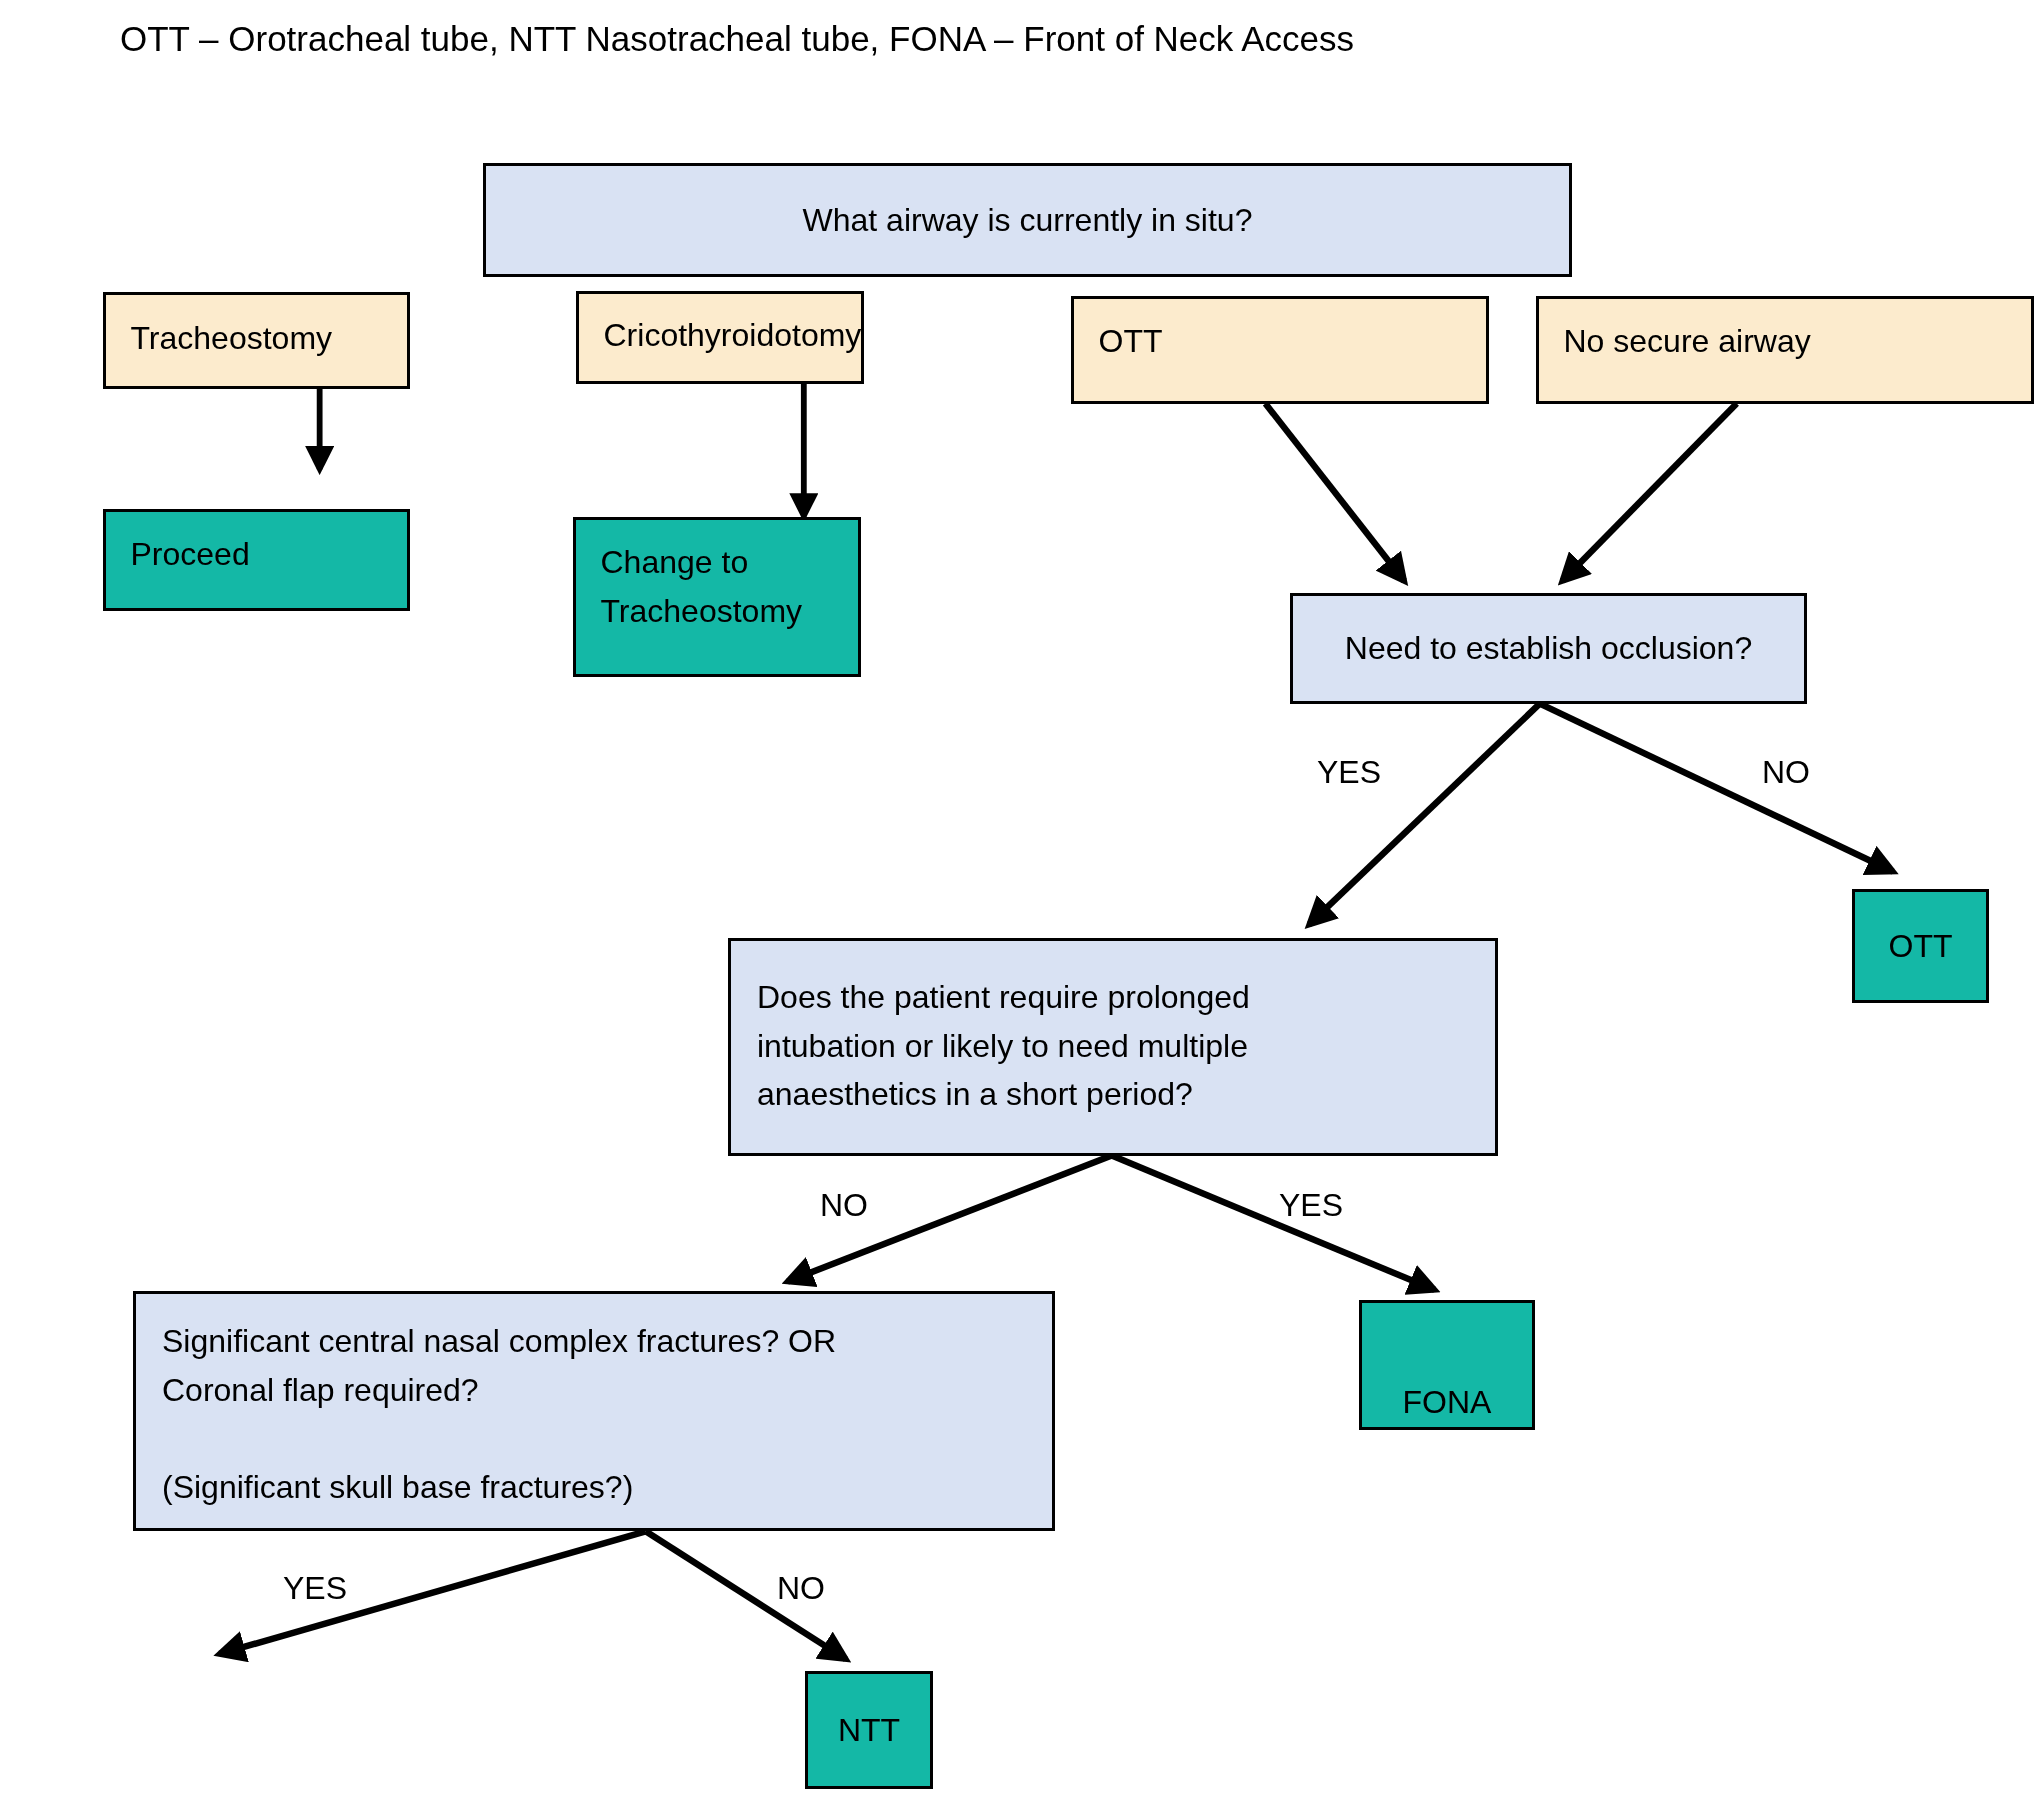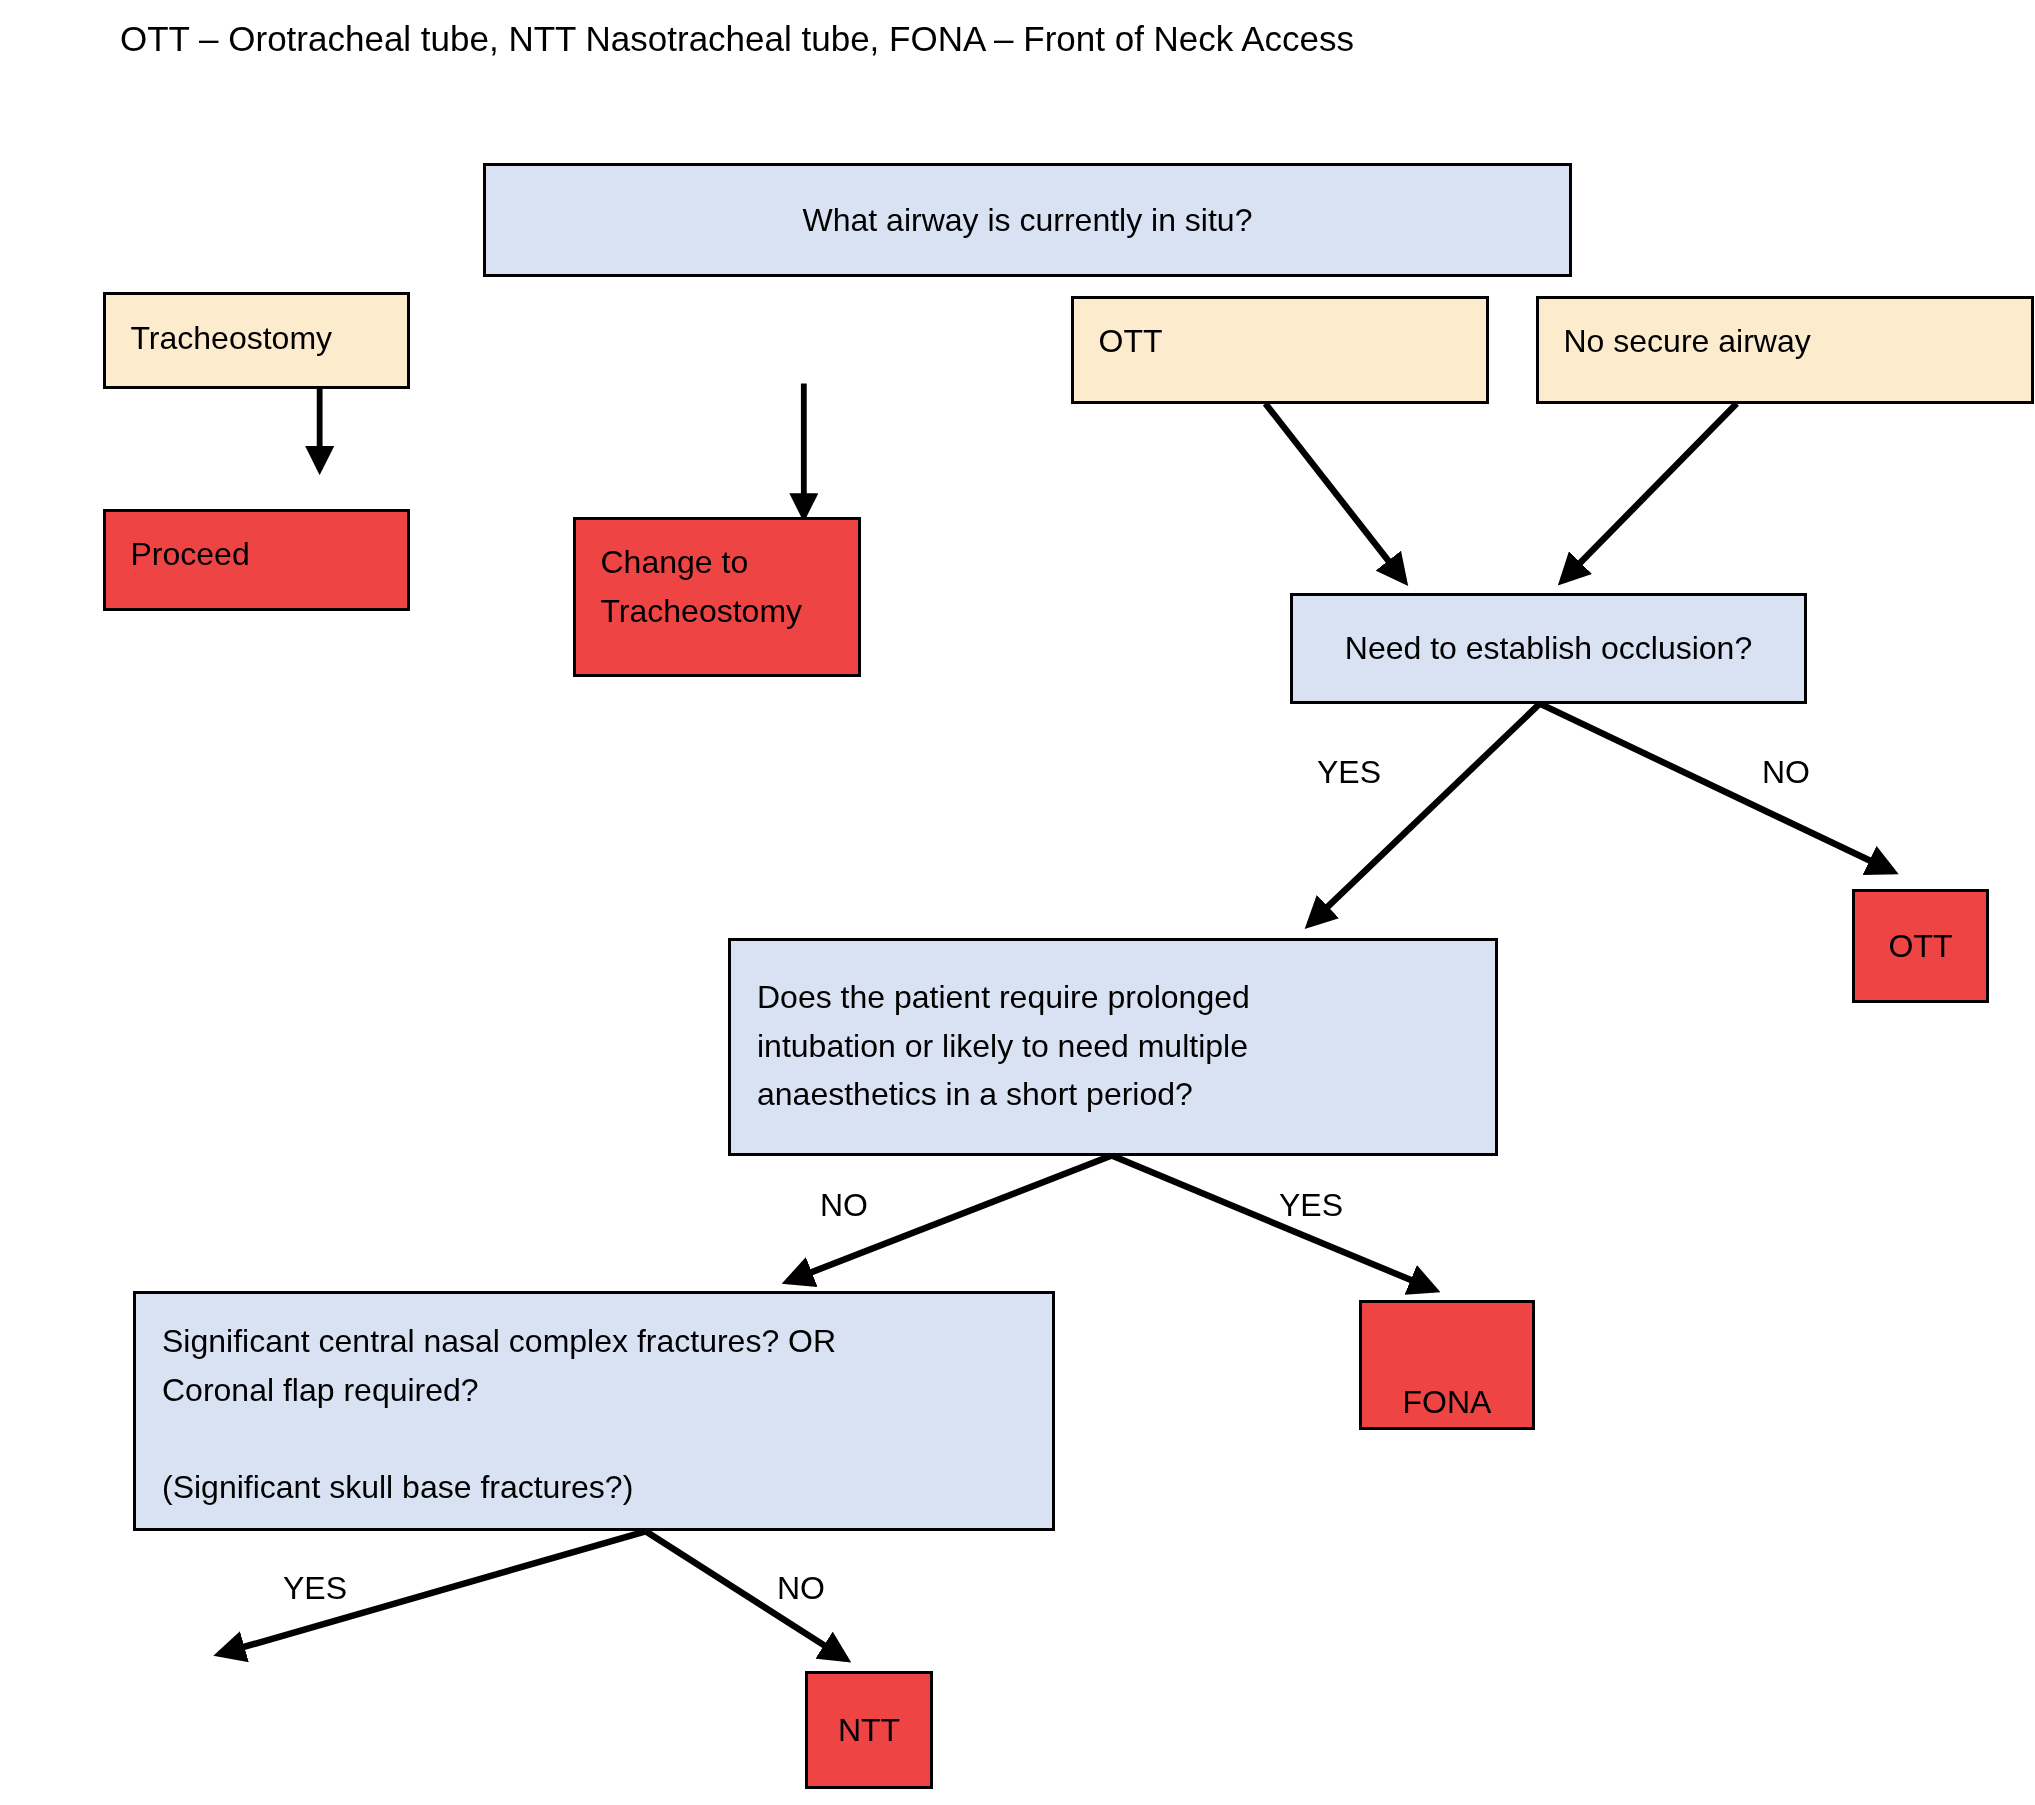--- a/index.html
+++ b/index.html
@@ -51,21 +51,21 @@
     white-space: pre-line;
     display: block;
   }
   .node.q {
     background: #d9e2f3;
   }
   .node.state {
     background: #fcebcd;
   }
   .node.action {
-    background: #ef4444;
+    background: #14b8a6;
   }
   .node.centered {
     align-items: center;
     justify-content: center;
     text-align: center;
   }
   .node.centered .node-text {
     text-align: center;
   }
   .edge-label {
@@ -111,20 +111,23 @@
   </svg>
 
   <div class="node q centered" style="left:483px; top:163px; width:1089px; height:114px;">
     <span class="node-text">What airway is currently in situ?</span>
   </div>
 
   <div class="node state" style="left:103px; top:292px; width:307px; height:97px; padding:19.4px 0 0 24.5px;">
     <span class="node-text">Tracheostomy</span>
   </div>
 
+  <div class="node state" style="left:576px; top:291px; width:288px; height:93px; padding:17px 0 0 24.5px;">
+    <span class="node-text">Cricothyroidotomy</span>
+  </div>
 
   <div class="node state" style="left:1071px; top:296px; width:418px; height:108px; padding:18px 0 0 24.5px;">
     <span class="node-text">OTT</span>
   </div>
 
   <div class="node state" style="left:1536px; top:296px; width:498px; height:108px; padding:18px 0 0 24.5px;">
     <span class="node-text">No secure airway</span>
   </div>
 
   <div class="node action" style="left:103px; top:509px; width:307px; height:102px; padding:18px 0 0 24.5px;">

